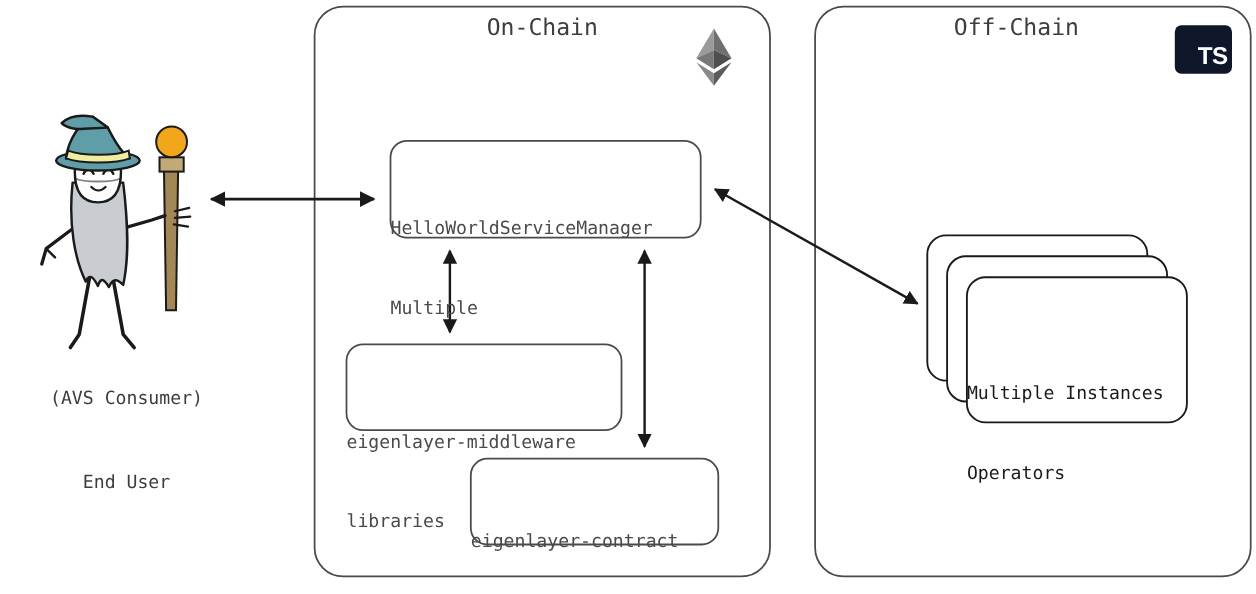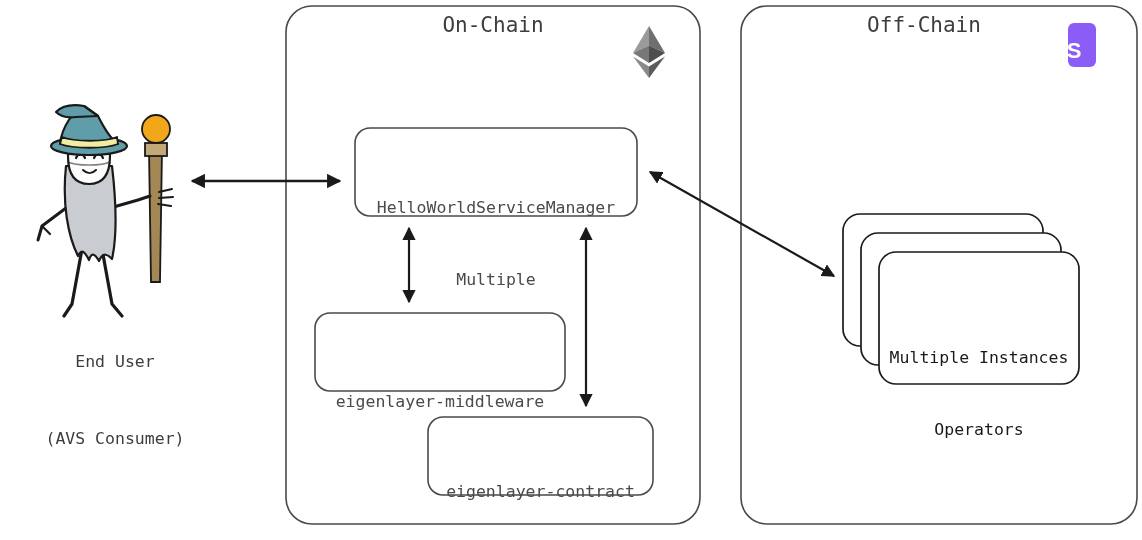--- a/index.html
+++ b/index.html
@@ -21,21 +21,21 @@
   }
   .svg-layer {
     position: absolute;
     top: 0;
     left: 0;
     width: 1142px;
     height: 540px;
   }
   .node-text {
     position: absolute;
-    text-align: center;
+    text-align: left;
     line-height: 1.45;
     font-size: 16.5px;
     color: #4a4a4a;
     white-space: pre;
     pointer-events: none;
   }
   .zone-title {
     position: absolute;
     text-align: center;
     font-size: 21px;
@@ -47,33 +47,33 @@
     text-align: center;
     font-size: 16.5px;
     line-height: 1.55;
     color: #3d3d3d;
     white-space: pre;
   }
   .ts-badge {
     position: absolute;
     left: 1068px;
     top: 23px;
-    width: 28px;
+    width: 52px;
     height: 44px;
     border-radius: 6px;
-    background: #8b5cf6;
+    background: #0f172a;
     color: #ffffff;
     font-family: "Liberation Sans", sans-serif;
     font-weight: bold;
     font-size: 22px;
     display: flex;
     align-items: flex-end;
     justify-content: flex-end;
     box-sizing: border-box;
-    padding: 0 15px 3px 0;
+    padding: 0 4px 3px 0;
     letter-spacing: -0.5px;
   }
 </style>
 </head>
 <body>
 
 <div id="diagram-root">
 
   <svg class="svg-layer" viewBox="0 0 1142 540" xmlns="http://www.w3.org/2000/svg">
     <defs>
@@ -192,30 +192,31 @@
     <span>TS</span>
   </div>
 
   <div class="node-text" style="left:355px; top:148px; width:282px;">
     <div>HelloWorldServiceManager</div>
     <div>Multiple</div>
   </div>
 
   <div class="node-text" style="left:315px; top:342px; width:250px;">
     <div>eigenlayer-middleware</div>
+    <div>libraries</div>
   </div>
 
   <div class="node-text" style="left:428px; top:432px; width:225px;">
     <div>eigenlayer-contract</div>
     
   </div>
 
   <div class="node-text" style="left:879px; top:298px; width:200px; color:#1a1a1a;">
     <div>Multiple Instances</div>
     <div>Operators</div>
   </div>
 
   <div class="caption-text" style="left:0px; top:298px; width:230px;">
+    <div>(AVS Consumer)</div>
     <div>End User</div>
-    <div>(AVS Consumer)</div>
   </div>
 
 </div>
 
 </body></html>

